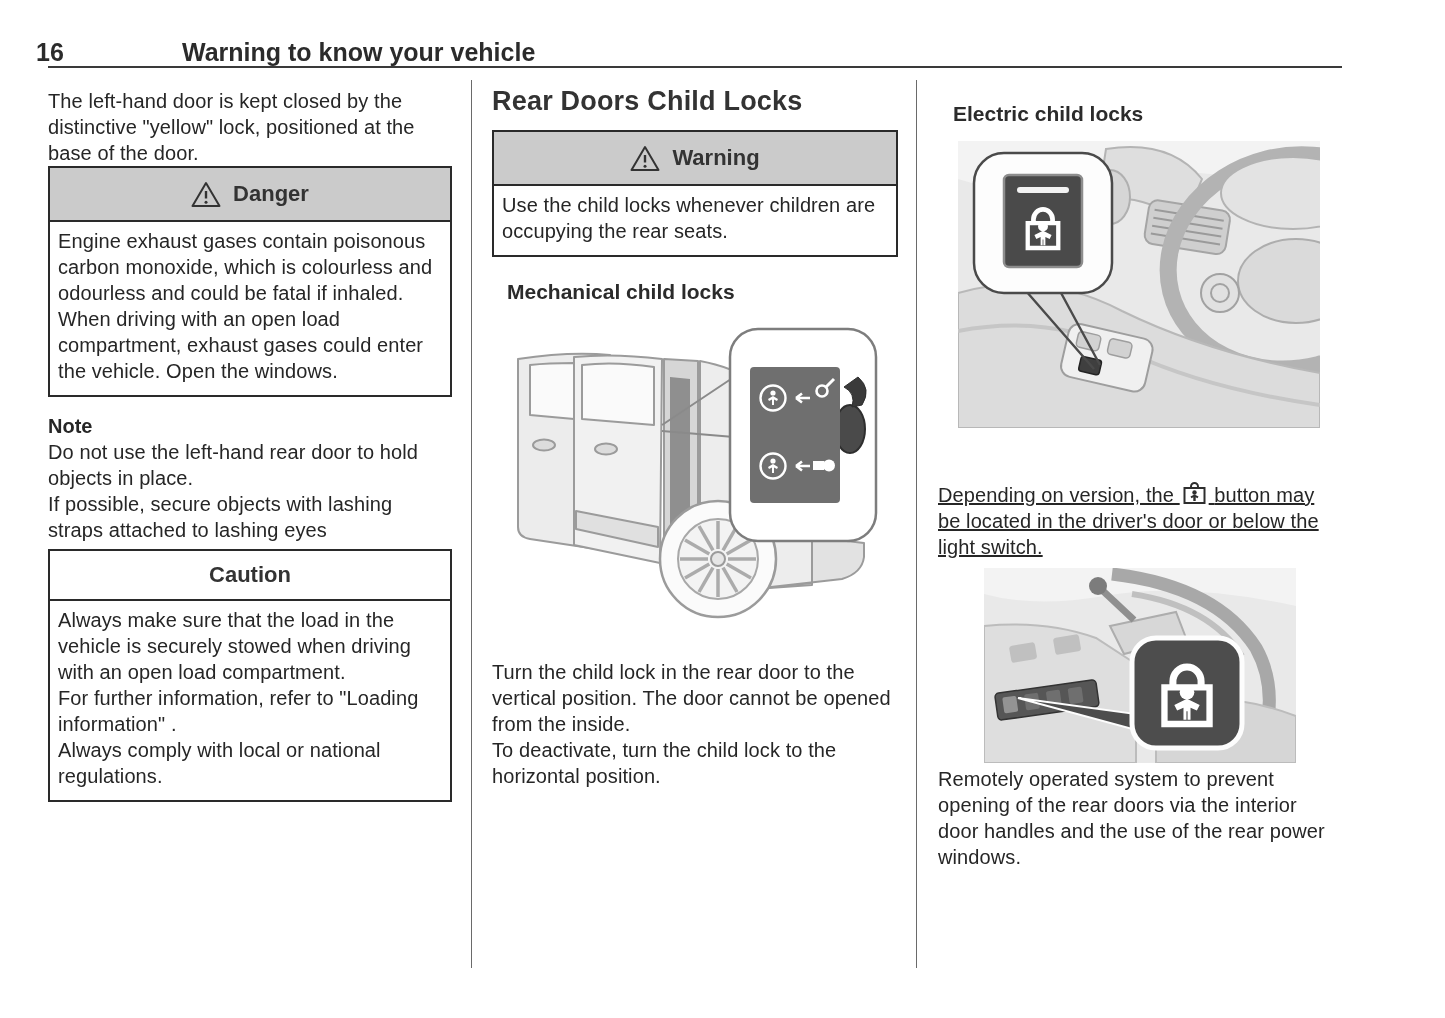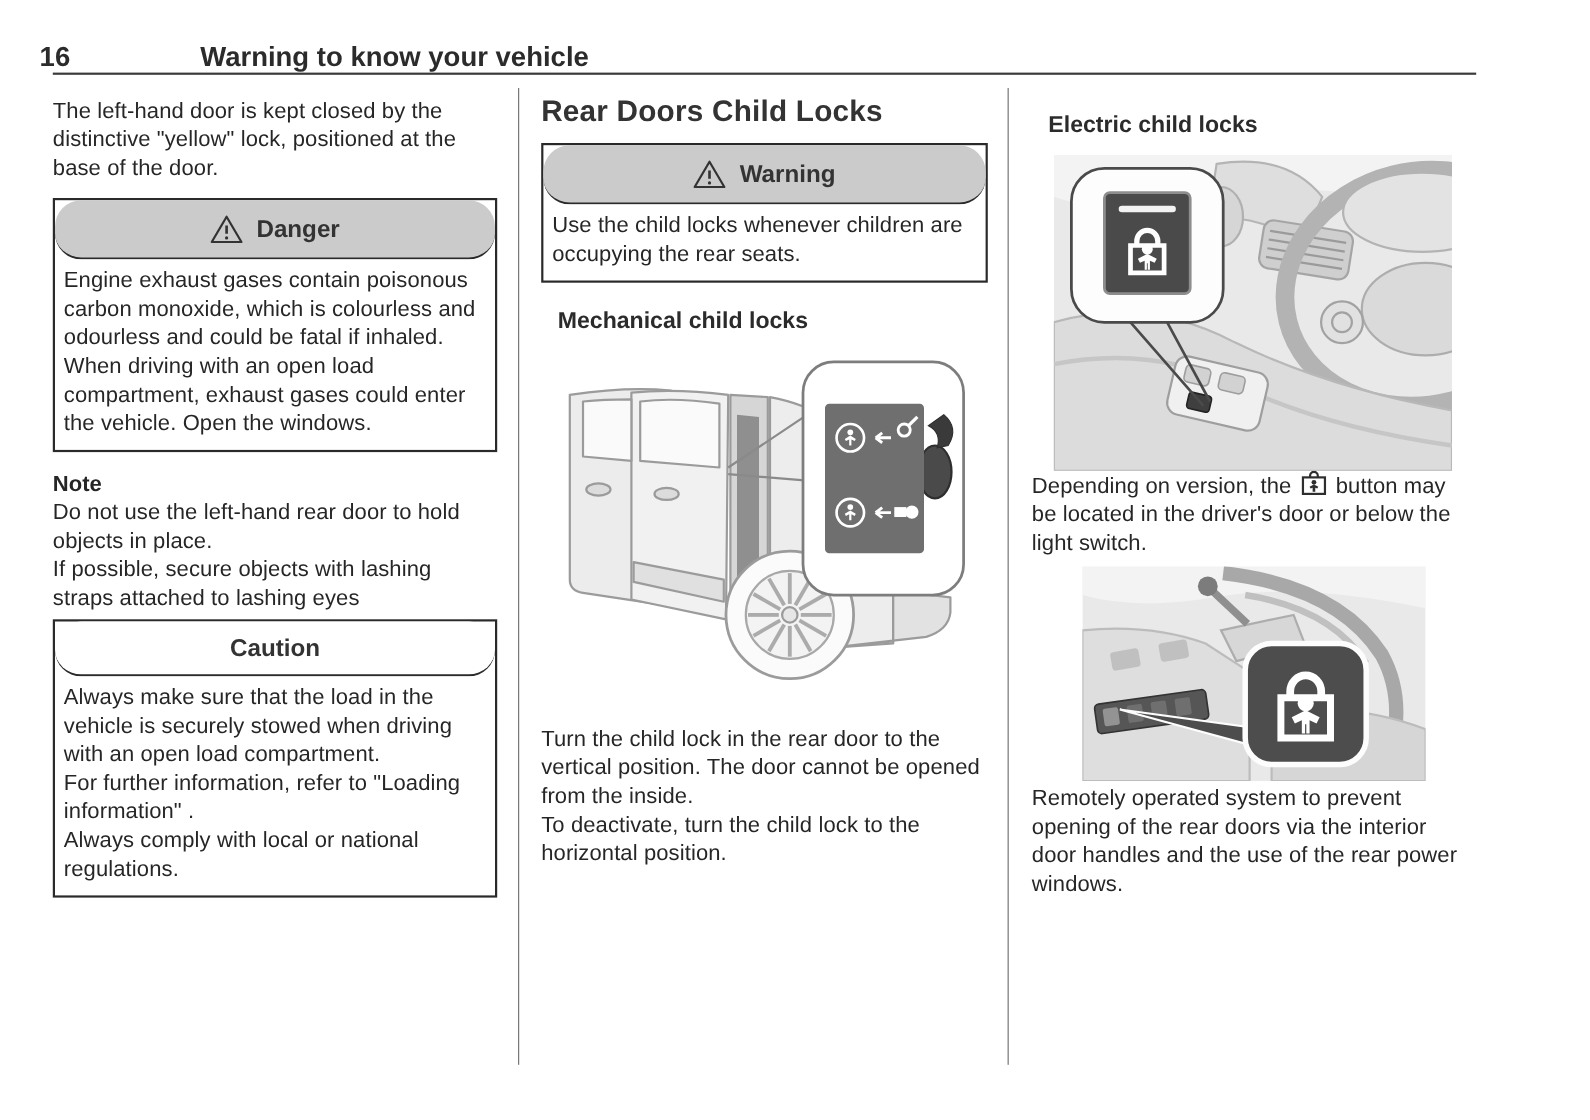--- a/index.html
+++ b/index.html
@@ -30,25 +30,25 @@
   .v-divider.d2{left:916px;}
   
   .col{position:absolute;top:88px;}
   .col1{left:48px;width:404px;}
   .col2{left:492px;width:406px;top:86px;}
   .col3{left:938px;width:404px;top:86px;}
   p.body{
     margin:0;font-size:20px;line-height:26px;letter-spacing:.1px;color:#262626;
   }
   
-  .alert-box{border:2px solid #2a2a2a;margin-top:14px;background:#fff;}
+  .alert-box{border:2px solid #2a2a2a;background:#fff;}
   .alert-head{
     display:flex;align-items:center;justify-content:center;gap:12px;
     height:52px;border-bottom:2px solid #2a2a2a;
-    font-size:22px;font-weight:bold;color:#333;border-radius:24px;
+    font-size:22px;font-weight:bold;color:#333;
   }
   .alert-head.gray{background:#cbcbcb;}
   .alert-head.white{background:#ffffff;height:48px;}
   .alert-body{padding:6px 8px 11px 8px;}
   .alert-body p{margin:0;font-size:20px;line-height:26px;letter-spacing:.1px;}
   
   h1.sect{
     margin:0 0 14px 0;font-size:27px;line-height:30px;font-weight:bold;color:#333;
     letter-spacing:.2px;
   }
@@ -239,21 +239,21 @@
       <path d="M68 150 L136 228 M102 150 L142 224" stroke="#4a4a4a" stroke-width="2.4" fill="none"></path>
 
       <g>
         <rect x="16" y="12" width="138" height="140" rx="30" fill="#fdfdfd" stroke="#4a4a4a" stroke-width="2.5"></rect>
         <rect x="46" y="34" width="78" height="92" rx="5" fill="#4a4a4a" stroke="#8d8d8d" stroke-width="2.5"></rect>
         <rect x="59" y="46" width="52" height="6" rx="3" fill="#f2f2f2"></rect>
         <use href="#childlock" x="64" y="62" width="42" height="48"></use>
       </g>
     </svg>
 
-    <p class="body" style="">
+    <p class="body" style="margin-top:54px;text-decoration:underline;">
       <span>Depending on version, the</span>
       <svg class="inline-icon" width="25" height="23" viewBox="0 0 25 23">
         <path d="M9 6 v-1.5 a3.5 3.5 0 0 1 7 0 V6" fill="none" stroke="#2e2e2e" stroke-width="2"></path>
         <rect x="2.5" y="6" width="20" height="15" fill="none" stroke="#2e2e2e" stroke-width="2"></rect>
         <circle cx="12.5" cy="10.5" r="2.2" fill="#2e2e2e"></circle>
         <path d="M12.5 12.5 L8.5 14.5 L9.5 16.2 L11.3 15.3 L11.3 19 L13.7 19 L13.7 15.3 L15.5 16.2 L16.5 14.5 Z" fill="#2e2e2e"></path>
       </svg>
       <span>button may be located in the driver's door or below the light switch.</span>
     </p>
 

